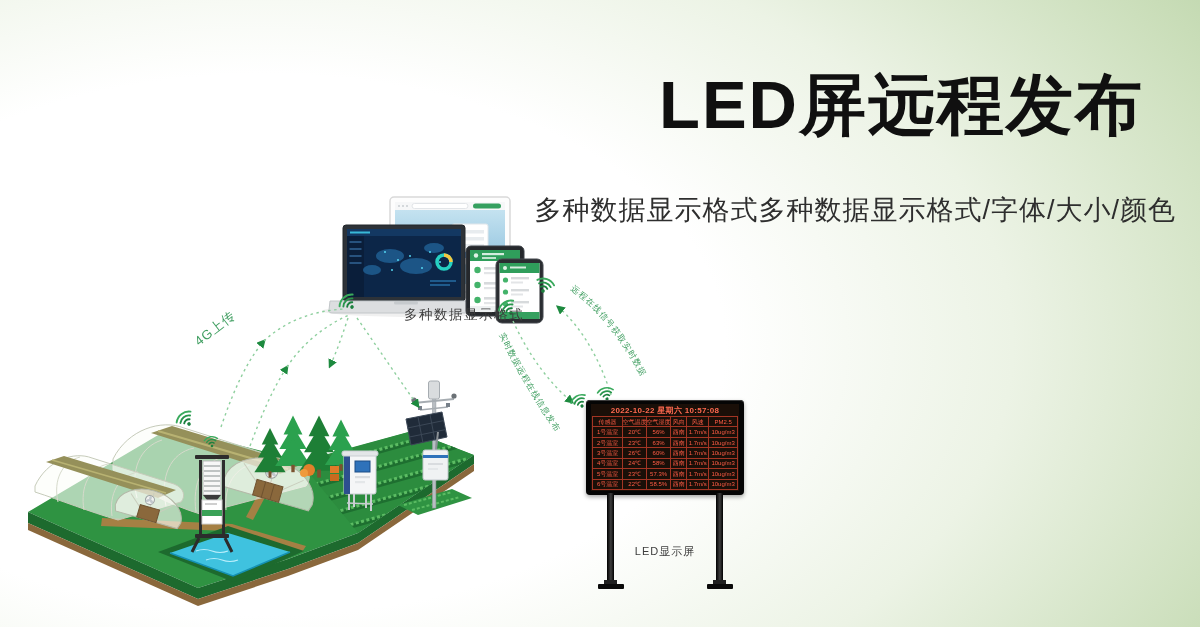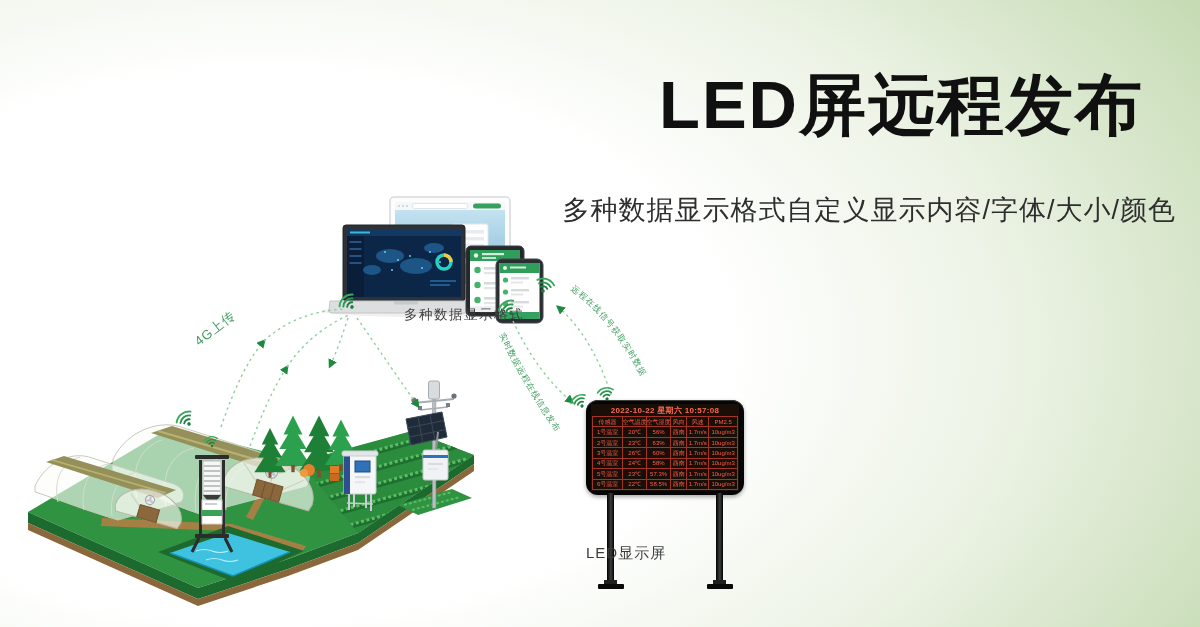--- a/index.html
+++ b/index.html
@@ -26,21 +26,21 @@
   }
   .rot-label{
     position:absolute;left:191px;top:336px;font-size:13px;color:#3f9e60;
     letter-spacing:1px;transform:rotate(-38deg);transform-origin:left top;white-space:nowrap;
   }
   .flow-label{fill:#3f9e60;font-size:8.5px;letter-spacing:1px;}
   
   .led-screen{position:absolute;left:586px;top:400px;width:158px;height:230px;}
   .led-frame{
     position:absolute;left:0;top:0;width:158px;height:95px;box-sizing:border-box;
-    background:#050505;border-radius:12px;padding:4px 5px;
+    background:#050505;border-radius:4px;padding:4px 5px;
     box-shadow:inset 0 1px 0 #3d3d3d, 0 2px 4px rgba(0,0,0,.35);
   }
   .led-inner{width:100%;height:100%;background:#1a0f08;display:flex;flex-direction:column;overflow:hidden;}
   .led-datetime{
     color:#ff6a50;font-size:8px;font-weight:bold;text-align:center;height:12px;line-height:13px;
     white-space:nowrap;letter-spacing:.3px;
   }
   .led-table{flex:1;display:flex;flex-direction:column;border:1px solid #a33524;margin:0 1px 1px;}
   .led-row{flex:1;display:flex;border-top:1px solid #a33524;}
   .led-row:first-child{border-top:none;}
@@ -49,21 +49,21 @@
     display:flex;align-items:center;justify-content:center;overflow:hidden;white-space:nowrap;
   }
   .led-cell:first-child{border-left:none;}
   .c0{width:21%}.c1{width:16.5%}.c2{width:16.5%}.c3{width:11%}.c4{width:15%}.c5{width:20%}
   .led-pole{position:absolute;top:93px;width:7px;height:92px;background:linear-gradient(90deg,#000,#3e3e3e 55%,#000);}
   .pole-l{left:21px}.pole-r{left:130px}
   .led-foot{position:absolute;top:180px;width:13px;height:5px;background:#202020;}
   .foot-l{left:18px}.foot-r{left:127px}
   .led-base{position:absolute;top:184px;width:26px;height:5px;background:#0a0a0a;border-radius:1px;}
   .base-l{left:11.5px}.base-r{left:120.5px}
-  .led-caption{position:absolute;left:0;right:0;top:144px;font-size:15px;color:#3c3c3c;letter-spacing:1px;}
+  .led-caption{position:absolute;left:0;right:0;top:144px;text-align:center;font-size:11px;color:#3c3c3c;letter-spacing:1px;}
 </style>
 </head>
 <body>
 
 <div class="stage">
 
   <svg class="scene" width="1200" height="627" viewBox="0 0 1200 627">
     <defs>
       <marker id="arrowHead" viewBox="0 0 10 10" refX="7" refY="5" markerWidth="6.5" markerHeight="6.5" orient="auto">
         <path d="M0,0 L10,5 L0,10 Z" fill="#1d8a3f"></path>
@@ -378,21 +378,21 @@
     <use href="#wifiIcon" transform="translate(352,307) rotate(-42)"></use>
     <use href="#wifiIcon" transform="translate(543,291) rotate(18)"></use>
     <use href="#wifiIcon" transform="translate(511,313) rotate(-35)"></use>
     <use href="#wifiIcon" transform="translate(582,406) rotate(-30) scale(0.9)"></use>
     <use href="#wifiIcon" transform="translate(607,399) rotate(-12) scale(0.9)"></use>
   </svg>
 
   <h1 class="title">LED屏远程发布</h1>
   <div class="features">
     <div class="feature">多种数据显示格式</div>
-    <div class="feature">自定义显示内容/字体/大小/颜色</div>
+    <div class="feature">多种数据显示格式/字体/大小/颜色</div>
   </div>
 
   <div class="platform-label">多种数据显示格式</div>
   <div class="rot-label">4G上传</div>
 
   <div class="led-screen">
     <div class="led-frame">
       <div class="led-inner">
         <div class="led-datetime">2022-10-22 星期六 10:57:08</div>
         <div class="led-table">

